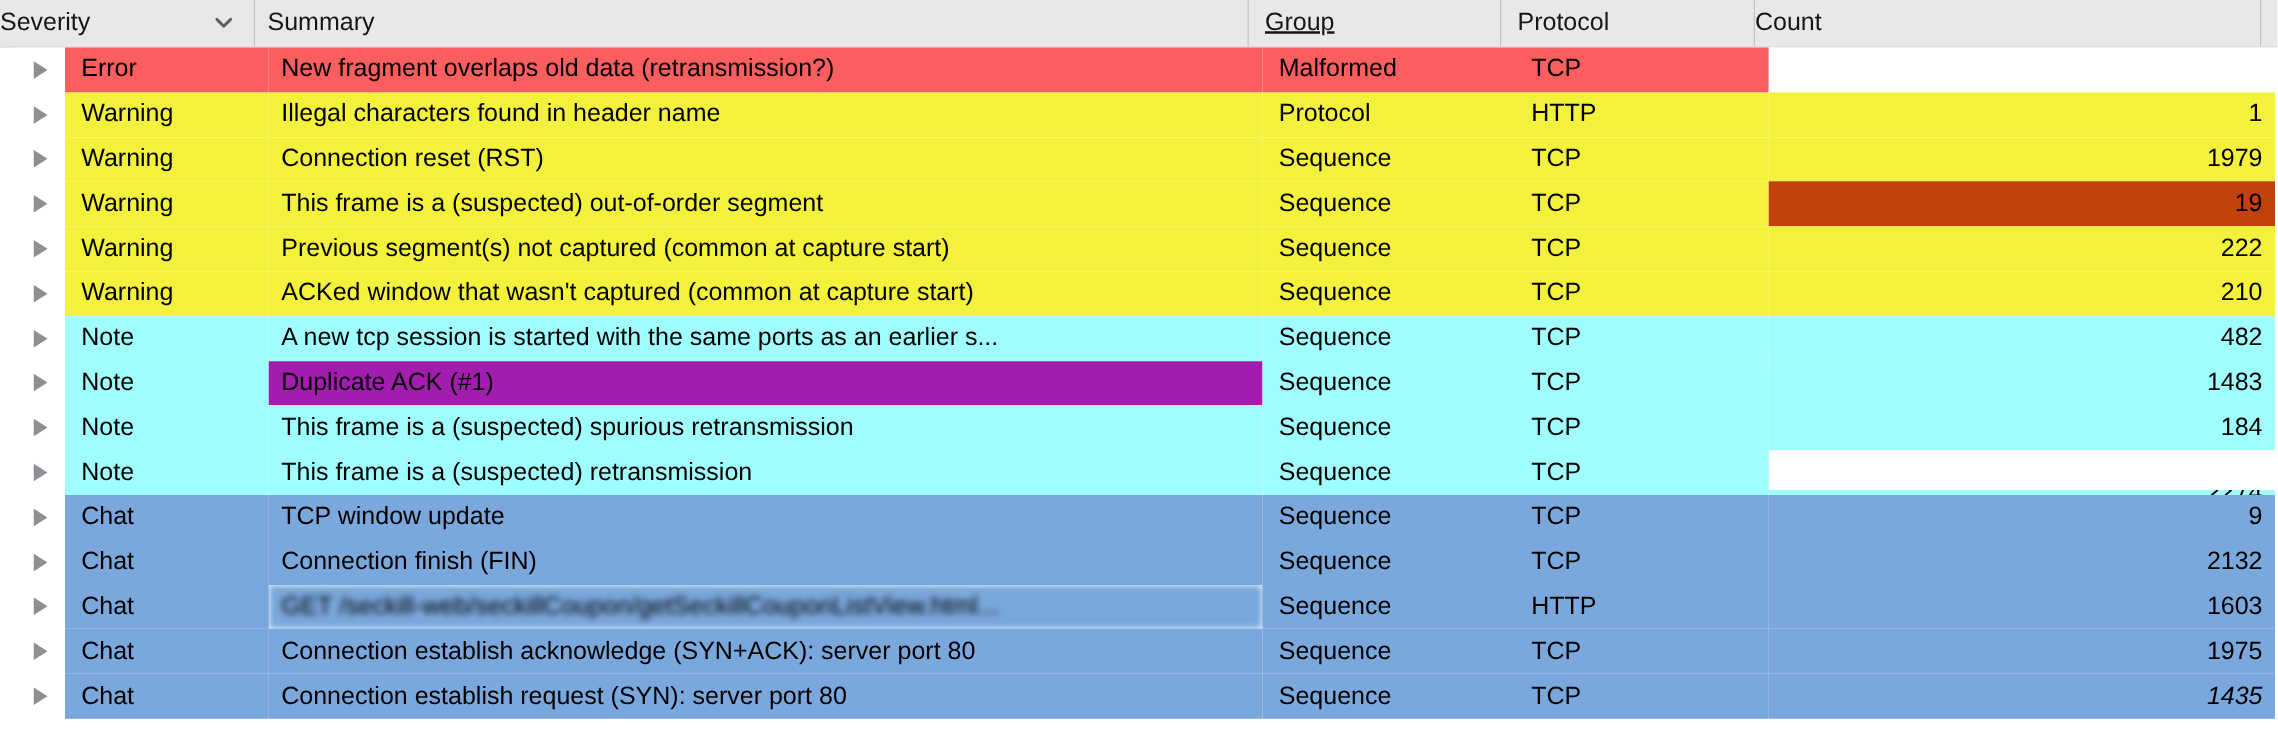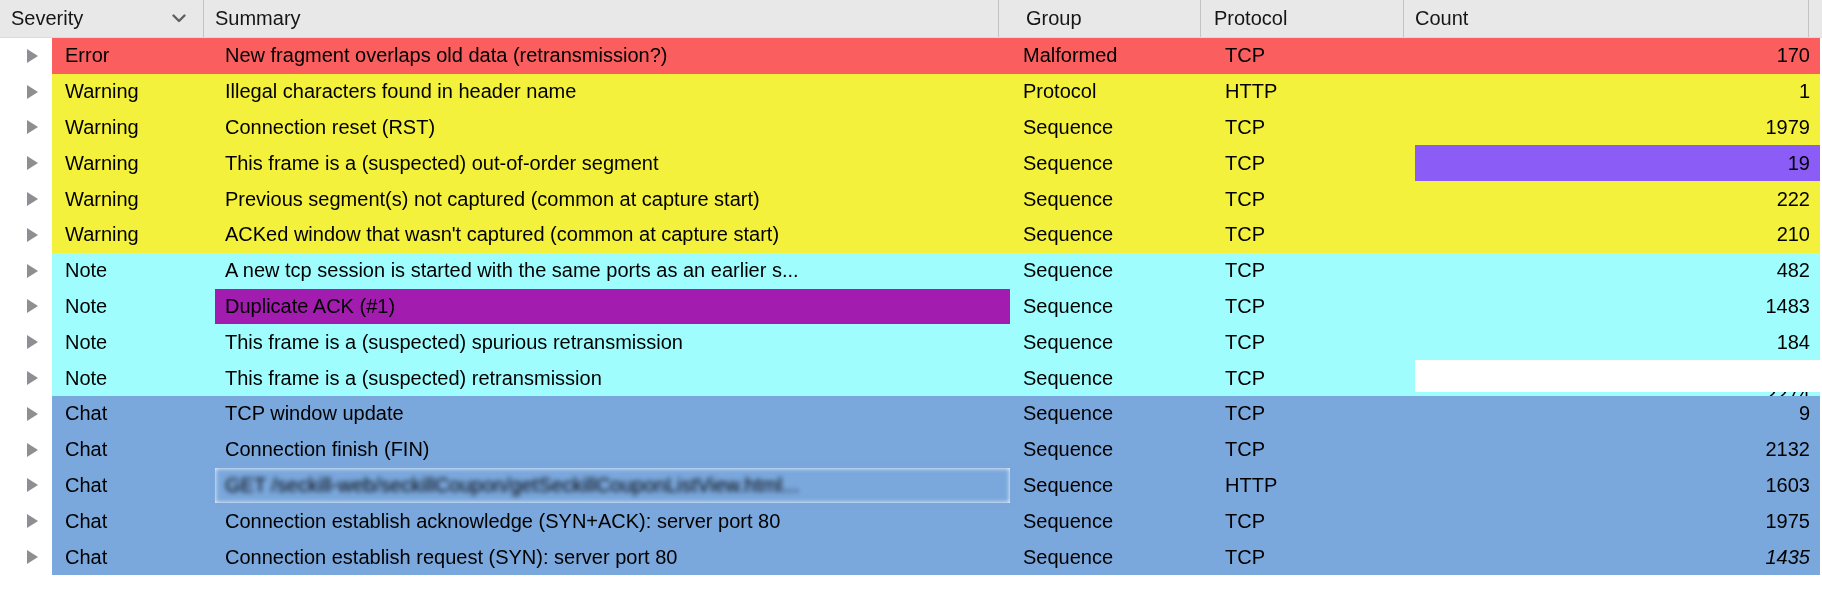--- a/index.html
+++ b/index.html
@@ -11,27 +11,27 @@
   .app { position:absolute; inset:0; }
 
   
   .hdr {
     position:absolute; top:0; left:0; width:1822px; height:38px;
     background:#e9e8e8; display:flex; align-items:stretch;
     border-bottom:1px solid #dcdbdb; box-sizing:border-box;
   }
   .hcell {
     box-sizing:border-box; display:flex; align-items:center;
-    font-size:20px; color:#161616; padding-left:11px;
+    font-size:20px; color:#161616; 
     white-space:nowrap; overflow:hidden; position:relative;
   }
   .hcell + .hcell { border-left:1px solid #c3c3c3; }
   .hcell.w-sev { width:203px; justify-content:space-between; padding-right:16px; }
-  .hcell.w-sum { width:795px; }
-  .hcell.w-grp { width:202px; padding-left:27px; }
+  .hcell.w-sum { width:795px; padding-left:10px; }
+  .hcell.w-grp { width:202px; padding-left:13px;text-decoration:underline; }
   .hcell.w-pro { width:203px; padding-left:13px; }
   .hcell.w-cnt { width:405px; }
   .hcell.w-fill { flex:1; padding:0; }
 
   .chev { display:inline-flex; align-items:center; }
 
   
   .rows { position:absolute; top:38px; left:12px; width:1822px; }
   .row { display:flex; height:35.8px; align-items:stretch; }
   .cell {
@@ -85,21 +85,20 @@
 
   <div class="rows">
     <div class="row">
       <div class="cell gutter">
         <span class="tri"></span>
       </div>
       <div class="cell c-sev" style="background: rgb(251, 94, 94);">Error</div>
       <div class="cell c-sum" style="background: rgb(251, 94, 94);">New fragment overlaps old data (retransmission?)</div>
       <div class="cell c-grp" style="background: rgb(251, 94, 94);">Malformed</div>
       <div class="cell c-pro" style="background: rgb(251, 94, 94);">TCP</div>
-      <div class="cell c-cnt" style="background: rgb(251, 94, 94);">170</div>
       <div class="cell c-fill"></div>
     </div>
 
     <div class="row">
       <div class="cell gutter">
         <span class="tri"></span>
       </div>
       <div class="cell c-sev" style="background: rgb(243, 241, 59);">Warning</div>
       <div class="cell c-sum" style="background: rgb(243, 241, 59);">Illegal characters found in header name</div>
       <div class="cell c-grp" style="background: rgb(243, 241, 59);">Protocol</div>
@@ -121,21 +120,21 @@
     </div>
 
     <div class="row">
       <div class="cell gutter">
         <span class="tri"></span>
       </div>
       <div class="cell c-sev" style="background: rgb(243, 241, 59);">Warning</div>
       <div class="cell c-sum" style="background: rgb(243, 241, 59);">This frame is a (suspected) out-of-order segment</div>
       <div class="cell c-grp" style="background: rgb(243, 241, 59);">Sequence</div>
       <div class="cell c-pro" style="background: rgb(243, 241, 59);">TCP</div>
-      <div class="cell c-cnt" style="background: #8b5cf6;">19</div>
+      <div class="cell c-cnt" style="background: #c2410c;">19</div>
       <div class="cell c-fill"></div>
     </div>
 
     <div class="row">
       <div class="cell gutter">
         <span class="tri"></span>
       </div>
       <div class="cell c-sev" style="background: rgb(243, 241, 59);">Warning</div>
       <div class="cell c-sum" style="background: rgb(243, 241, 59);">Previous segment(s) not captured (common at capture start)</div>
       <div class="cell c-grp" style="background: rgb(243, 241, 59);">Sequence</div>

